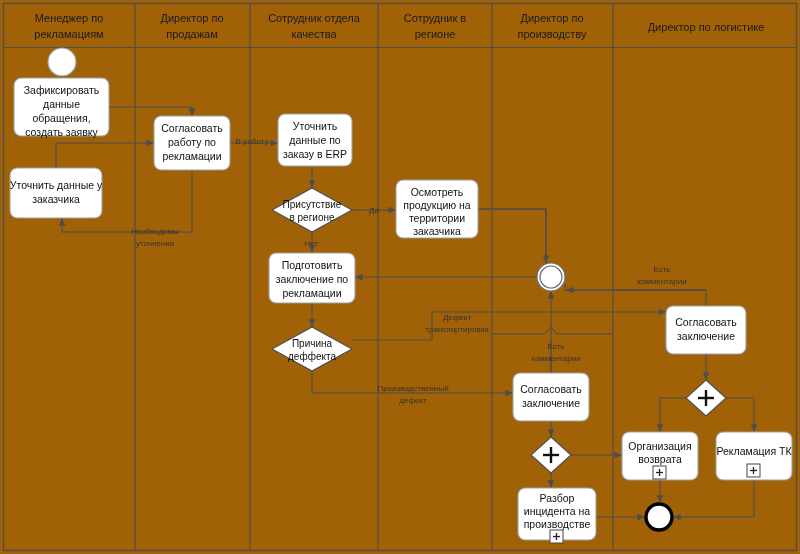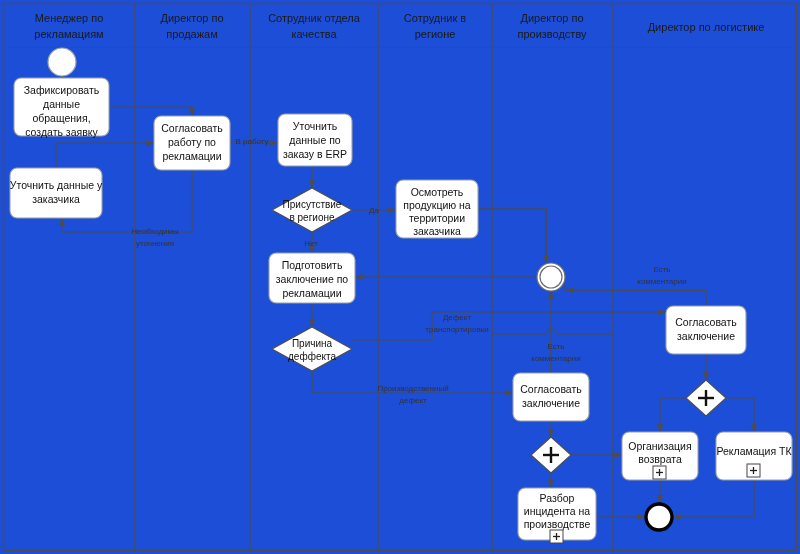--- a/index.html
+++ b/index.html
@@ -5,21 +5,21 @@
   html, body {
     margin: 0;
     padding: 0;
     background: #ffffff;
     font-family: "Liberation Sans", sans-serif;
   }
   #canvas {
     position: relative;
     width: 800px;
     height: 554px;
-    background: #1d4ed8;
+    background: #a16207;
     overflow: hidden;
   }
   #bpmn-svg {
     position: absolute;
     top: 0;
     left: 0;
   }
   .lane-title {
     font-size: 11px;
     fill: #1a1a1a;

